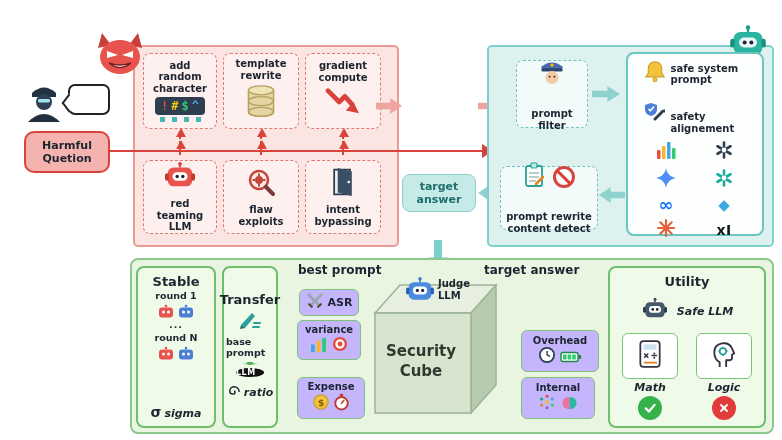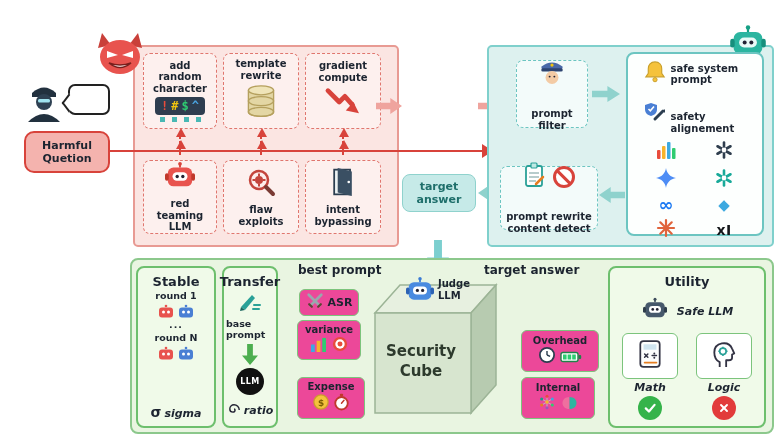--- a/index.html
+++ b/index.html
@@ -10,38 +10,38 @@
   .s9{font-size:9.5px;font-weight:600;line-height:1.15;}
   .s10{font-size:10px;font-weight:600;line-height:1.15;}
   .s11b{font-size:11px;font-weight:700;line-height:1.2;}
   .s12b{font-size:12px;font-weight:700;line-height:1.25;}
   .s13t{font-size:13px;font-weight:700;}
   .center{text-align:center;}
   .card-pink{background:#fdf0ee;border:1.6px dashed #e0766e;border-radius:7px;
              display:flex;flex-direction:column;align-items:center;justify-content:center;gap:3px;text-align:center;box-sizing:border-box;}
   .card-teal{background:#f3fbfa;border:1.6px dashed #6cc5c1;border-radius:7px;
              display:flex;flex-direction:column;align-items:center;justify-content:center;gap:19px;text-align:center;box-sizing:border-box;}
-  .metric{background:#ec4899;border:1.6px solid #7cc47c;border-radius:6px;
+  .metric{background:#c4b5fd;border:1.6px solid #7cc47c;border-radius:6px;
           display:flex;align-items:center;justify-content:center;gap:4px;box-sizing:border-box;}
   .metric.col{flex-direction:column;gap:1px;}
   .panel{background:#f0fae9;border:2px solid #6dbf6d;border-radius:8px;
          display:flex;flex-direction:column;align-items:center;box-sizing:border-box;}
   .barrow{clip-path:polygon(0 32%,55% 32%,55% 6%,100% 50%,55% 94%,55% 68%,0 68%);}
   .darrow{clip-path:polygon(32% 0,68% 0,68% 55%,100% 55%,50% 100%,0 55%,32% 55%);}
   .vdash{width:0;border-left:2px dashed #d8433b;height:22px;}
   .vdash::before,.vdash::after{content:"";position:absolute;left:-5px;border:5px solid transparent;border-bottom:9px solid #d8433b;}
   .vdash::before{top:-10px;}
   .vdash::after{top:2px;}
   .noentry{width:16px;height:16px;border:3px solid #d8433b;border-radius:50%;position:relative;background:#fff;}
   .noentry::after{content:"";position:absolute;left:-1px;top:6.5px;width:18px;height:3px;background:#d8433b;transform:rotate(45deg);}
   .okc{width:24px;height:24px;border-radius:50%;background:#35b34a;display:flex;align-items:center;justify-content:center;}
   .xc{width:24px;height:24px;border-radius:50%;background:#e23b3b;display:flex;align-items:center;justify-content:center;}
   .ubox{width:54px;height:44px;background:#fff;border:1.5px solid #7cc47c;border-radius:6px;display:flex;align-items:center;justify-content:center;}
   .ulbl{font-style:italic;font-weight:700;font-size:11px;}
-  .llm-circle{width:28px;height:28px;border-radius:50%;background:#111;display:flex;align-items:center;justify-content:center;}
+  .llm-circle{width:28px;height:28px;border-radius:50%;background:#111;display:flex;align-items:center;}
   .llm-circle span{color:#fff;font-size:8px;font-weight:700;letter-spacing:.5px;}
   .bubble{background:#fff;border:2px solid #222;border-radius:7px;position:relative;}
   .bubble::after{content:"";position:absolute;left:-7px;bottom:4px;width:10px;height:10px;background:#fff;border-left:2px solid #222;border-bottom:2px solid #222;transform:rotate(45deg) skew(8deg,8deg);}
   .logo-grid{display:grid;grid-template-columns:34px 34px;gap:4px 24px;justify-content:center;align-items:center;justify-items:center;margin-top:3px;}
 </style>
 </head>
 <body>
 
 <div class="canvas">
 
@@ -334,21 +334,21 @@
           <circle cx="10.5" cy="8" r="1.5" fill="#fff"></circle>
         </svg>
     </div>
     <div style="flex:1;"></div>
     <div style="display:flex;align-items:baseline;gap:3px;">
       <span style="font-weight:700;font-size:14px;">σ</span>
       <span style="font-style:italic;font-weight:700;font-size:11px;">sigma</span>
     </div>
   </div>
 
-  <div class="abs panel" style="left:222px;top:266px;width:56px;height:162px;padding:6px 2px;gap:3px;">
+  <div class="abs panel" style="left:222px;top:266px;width:56px;height:162px;padding:24px 2px;gap:3px;">
     <span class="s13t txt">Transfer</span>
     <span>
       <svg width="26" height="20" viewBox="0 0 26 20">
         <polygon points="4,15 15,3 18,6 8,18" fill="#2aa198"></polygon>
         <polygon points="4,15 8,18 3,19" fill="#19655f"></polygon>
         <line x1="17" y1="13" x2="23" y2="13" stroke="#2aa198" stroke-width="2" stroke-linecap="round"></line>
         <line x1="16" y1="17" x2="22" y2="17" stroke="#2aa198" stroke-width="2" stroke-linecap="round"></line>
       </svg>
     </span>
     <span class="s9 txt">base prompt</span>

